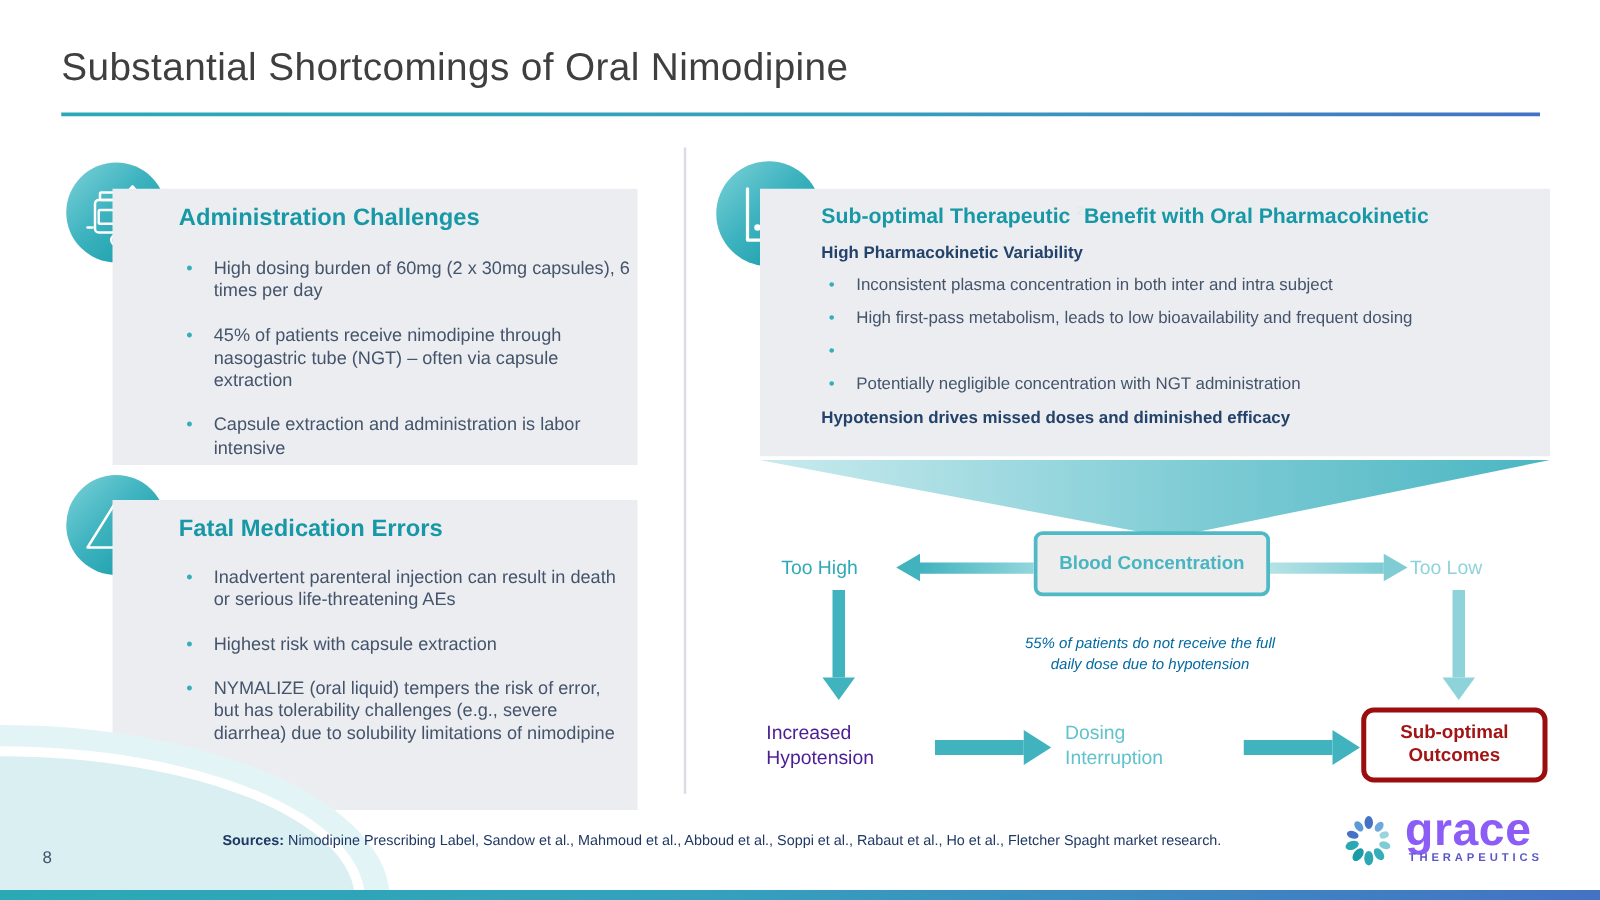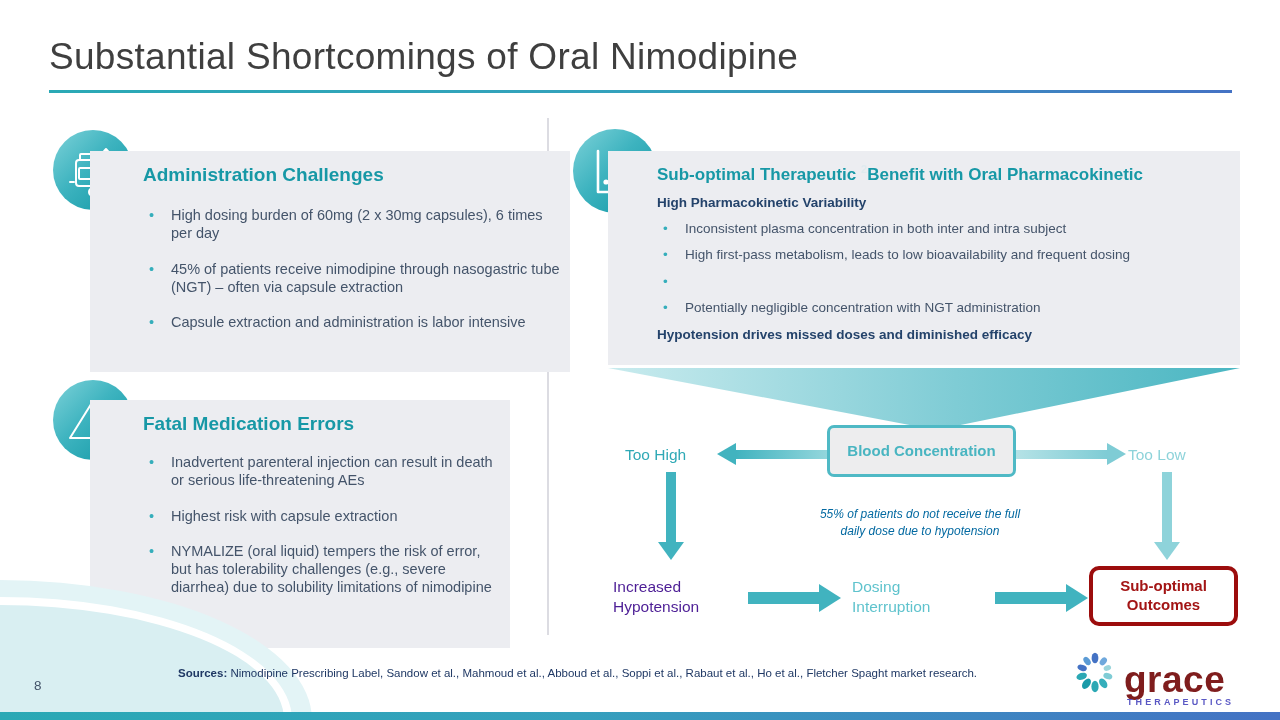--- a/index.html
+++ b/index.html
@@ -2,37 +2,37 @@
 <html><head>
 <meta charset="utf-8">
 <style>
   * { margin:0; padding:0; box-sizing:border-box; }
   html,body { background:#888; }
   #slide {
     position:relative; width:1280px; height:720px; background:#ffffff;
     font-family:"Liberation Sans", sans-serif; overflow:hidden; margin:0 auto;
   }
   
-  .title { position:absolute; left:49px; top:36px; font-size:37px; font-weight:400;
+  .title { position:absolute; left:49px; top:36px; font-size:31px; font-weight:400;
     color:#3f3f3f; letter-spacing:0.3px; }
   .title-rule { position:absolute; left:49px; top:90px; width:1183px; height:3px;
     background:linear-gradient(90deg,#2aa9b5 0%,#35a0bd 55%,#4472c4 100%); }
   
   .divider { position:absolute; left:547px; top:118px; width:2px; height:517px; background:#dcdce2; }
 
   
   .icon-circle { position:absolute; border-radius:50%;
     background:linear-gradient(135deg,#7ed2d9 0%,#3db3bf 45%,#0e96a3 100%); }
   
   .panel { position:absolute; background:#ecedf1; }
   .panel-h { font-size:19px; font-weight:700; color:#1798a6; }
   .bullet { display:flex; color:#44546a; }
   .bullet .mk { color:#35aebb; flex:0 0 28px; text-align:left; padding-left:6px; }
 
-  #panel-admin { left:90px; top:151px; width:480px; height:221px; padding:13px 6px 0 53px; }
+  #panel-admin { left:90px; top:151px; width:420px; height:221px; padding:13px 6px 0 53px; }
   #panel-admin .panel-h { margin-bottom:20px; }
   #panel-admin .bullet { font-size:14.5px; line-height:1.26; margin-bottom:17px; }
 
   #panel-errors { left:90px; top:400px; width:420px; height:248px; padding:13px 16px 0 53px; }
   #panel-errors .panel-h { margin-bottom:18px; }
   #panel-errors .bullet { font-size:14.5px; line-height:1.26; margin-bottom:17px; }
 
   #panel-sub { left:608px; top:151px; width:632px; height:214px; padding:12px 8px 0 49px; }
   #panel-sub .panel-h { font-size:17px; white-space:nowrap; }
   .sup-note { font-size:11px; color:#dfeaee; vertical-align:super; font-weight:700; }
@@ -93,21 +93,21 @@
   .curve-inner { position:absolute; left:0; bottom:0; width:284px; height:115px;
     background:#d9eff2; border-top-right-radius:100% 100%; }
   .page-num { position:absolute; left:34px; top:678px; font-size:13.5px; color:#44546a; }
   .sources { position:absolute; left:178px; top:667px; font-size:11.5px; color:#1f3864; }
   .sources b { font-weight:700; }
   .bottom-bar { position:absolute; left:0; bottom:0; width:1280px; height:8px;
     background:linear-gradient(90deg,#2aa9b5 0%,#35a0bd 45%,#4472c4 100%); z-index:5; }
 
   .logo { position:absolute; left:1072px; top:649px; display:flex; align-items:flex-start; }
   .logo-txt { margin-left:6px; line-height:1; }
-  .logo-name { font-size:37px; font-weight:600; color:#7f1d1d; letter-spacing:0.5px; line-height:0.82;margin-top:16px; }
+  .logo-name { font-size:37px; font-weight:600; color:#8b5cf6; letter-spacing:0.5px; line-height:0.82; }
   .logo-sub { font-size:9px; font-weight:700; color:#5a58c4; letter-spacing:3.1px; margin-top:3px; padding-left:3px; }
 </style>
 </head>
 <body>
 
 <div id="slide">
 
   <div class="title">Substantial Shortcomings of Oral Nimodipine</div>
   <div class="title-rule"></div>
   <div class="divider"></div>

